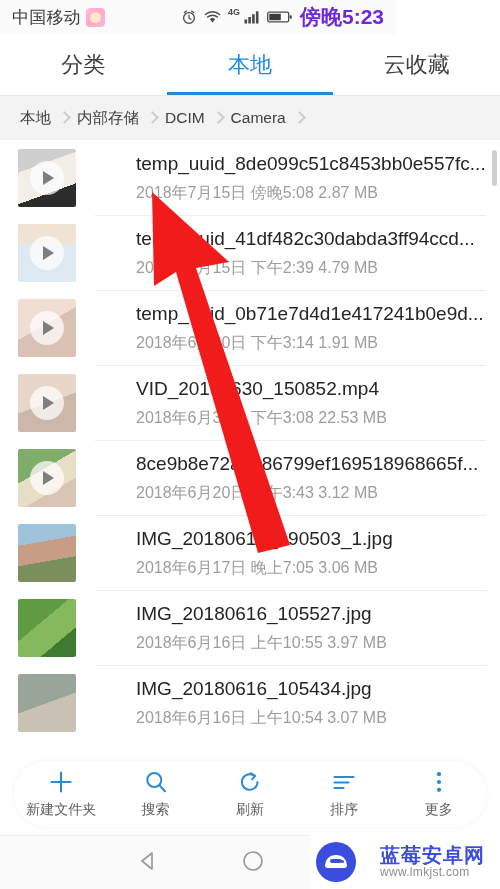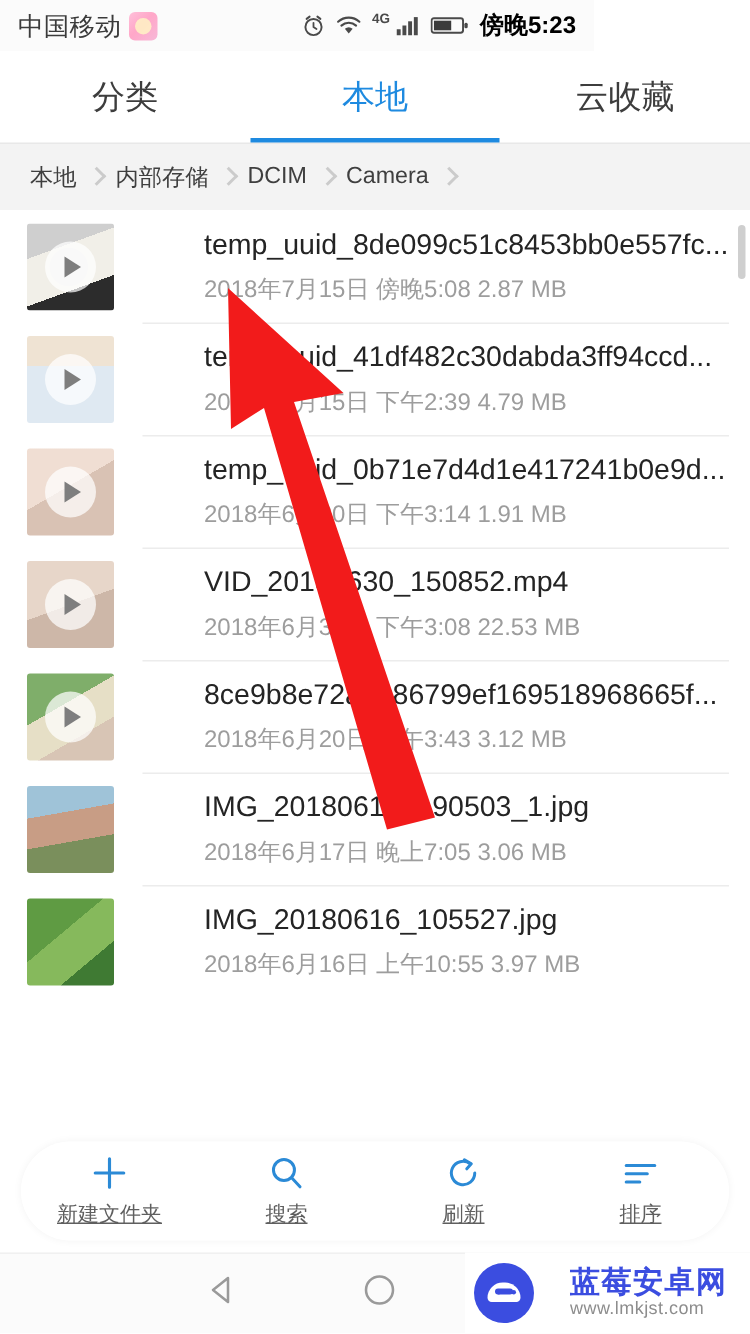--- a/index.html
+++ b/index.html
@@ -23,21 +23,21 @@
   .carrier-badge {
     width:19px; height:19px; border-radius:4px;
     background:linear-gradient(135deg,#ffc0da 0%,#ffa7c8 45%,#f7b8d8 100%);
     position:relative; display:inline-block;
   }
   .carrier-badge::after{
     content:""; position:absolute; left:4px; top:4px; width:11px; height:11px;
     border-radius:50%; background:#fff3c4; opacity:.85;
   }
   .sb-right { display:flex; align-items:center; gap:7px;font-weight:bold; }
-  .clock-time { font-size:16px; color:#000000; }
+  .clock-time { font-size:21px; color:#6d28d9; }
   .ic { display:block; }
   .net-label{ font-size:9px; color:#4a4a4a; line-height:1; position:relative; top:-5px; margin-right:-3px;}
 
   
   .tabs {
     position:absolute; top:34px; left:0; width:500px; height:62px;
     background:#ffffff; display:flex; align-items:stretch;
     border-bottom:1px solid #e8e8e8;
   }
   .tab {
@@ -128,21 +128,21 @@
     position:absolute; left:14px; bottom:62px; width:472px; height:66px;
     background:rgba(255,255,255,.86);
     border-radius:33px;
     display:flex; align-items:center; justify-content:space-around;
     box-shadow:0 0 6px rgba(0,0,0,.05);
   }
   .tbitem{
     display:flex; flex-direction:column; align-items:center; justify-content:center;
     gap:6px; width:92px;
   }
-  .tblabel{ font-size:14px; color:#5f5f5f;text-decoration:underline; }
+  .tblabel{ font-size:14px; color:#5f5f5f; }
   .tbicon{ height:26px; display:flex; align-items:center; justify-content:center;}
 
   
   .navbar{
     position:absolute; left:0; bottom:0; width:500px; height:54px;
     background:#fbfbfb; display:flex; align-items:center;
     border-top:1px solid #f0f0f0;
   }
   .nav-back{ position:absolute; left:135px; }
   .nav-home{ position:absolute; left:240px; }
@@ -293,20 +293,27 @@
 
     <div class="row">
       <div class="thumb t7"></div>
       <div class="meta">
         <div class="fname">IMG_20180616_105527.jpg</div>
         <div class="finfo">2018年6月16日 上午10:55 3.97 MB</div>
       </div>
     </div>
 
 
+    <div class="row">
+      <div class="thumb t9"></div>
+      <div class="meta">
+        <div class="fname">IMG_20180616_105434.jpg</div>
+        <div class="finfo">2018年6月16日 上午10:54 3.07 MB</div>
+      </div>
+    </div>
 
   </div>
 
   <div style="position:absolute;right:3px;top:150px;width:5px;height:36px;border-radius:3px;background:#cfcfcf;"></div>
 
   <svg class="arrow" viewBox="0 0 500 889">
     <polygon points="152,192 229,262 196,268 290,545 258,553 176,272 154,286" fill="#f21b1b"></polygon>
   </svg>
 
   <div class="toolbar">
@@ -336,20 +343,30 @@
       </span>
       <span class="tblabel">刷新</span>
     </div>
     <div class="tbitem">
       <span class="tbicon">
         <svg width="26" height="26" viewBox="0 0 26 26">
           <path d="M3.5 8h19M3.5 13.5h14M3.5 19h9" stroke="#2b8ad6" stroke-width="2.1" stroke-linecap="round"></path>
         </svg>
       </span>
       <span class="tblabel">排序</span>
+    </div>
+    <div class="tbitem">
+      <span class="tbicon">
+        <svg width="26" height="26" viewBox="0 0 26 26">
+          <circle cx="13" cy="5.2" r="2.1" fill="#2b8ad6"></circle>
+          <circle cx="13" cy="13" r="2.1" fill="#2b8ad6"></circle>
+          <circle cx="13" cy="20.8" r="2.1" fill="#2b8ad6"></circle>
+        </svg>
+      </span>
+      <span class="tblabel">更多</span>
     </div>
   </div>
 
   <div class="navbar">
     <span class="nav-back">
       <svg width="26" height="26" viewBox="0 0 26 26">
         <path d="M17 5L7 13l10 8z" fill="none" stroke="#9a9a9a" stroke-width="1.7" stroke-linejoin="round"></path>
       </svg>
     </span>
     <span class="nav-home">

